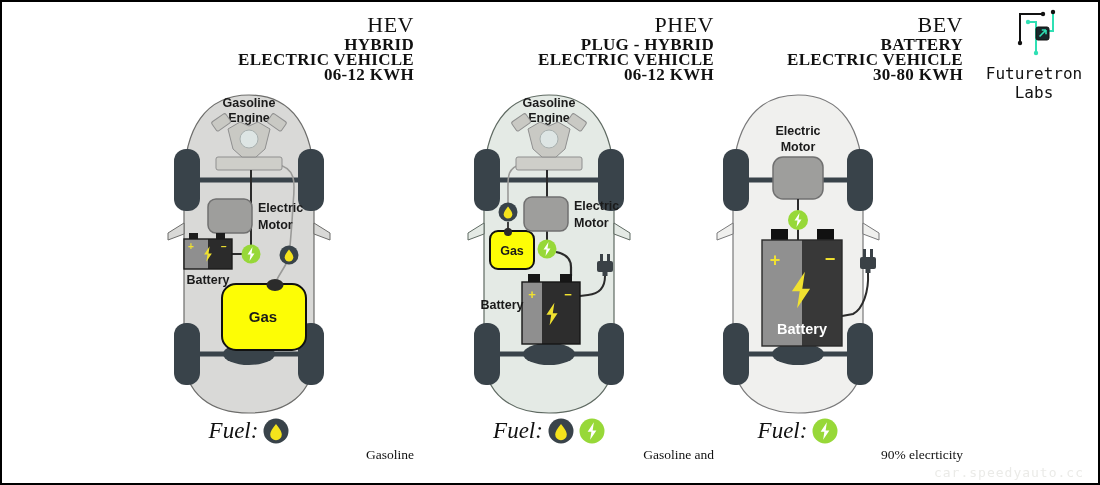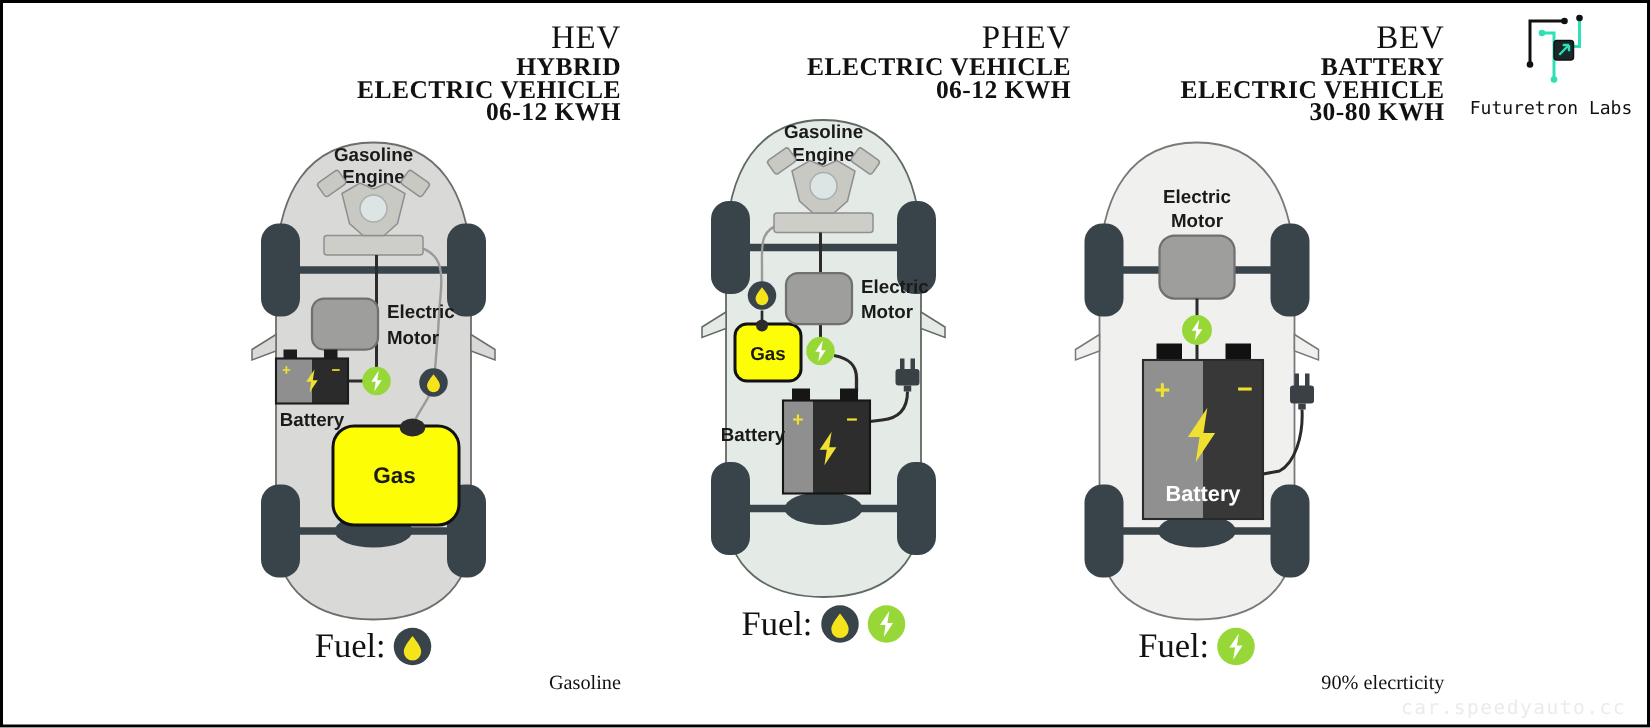--- a/index.html
+++ b/index.html
@@ -14,25 +14,25 @@
     color: #111;
   }
   .col { position: absolute; top: 0; width: 330px; text-align: right; }
   .col-hev { left: 82px; }
   .col-phev { left: 382px; }
   .col-bev { left: 631px; }
   .title { margin-top: 10px; font-size: 22px; letter-spacing: .5px; line-height: 25px; }
   .sub { font-size: 17px; font-weight: bold; letter-spacing: .3px; line-height: 15px; }
   .car { display: block; margin: 1px auto 0 auto; }
   .car text { font-family: "Liberation Sans", sans-serif; font-weight: 600; fill: #1a1a1a; }
-  .fuel-row { display: flex; justify-content: center; align-items: center; gap: 5px; height: 30px; margin-top: 1px; }
+  .fuel-row { display: flex; justify-content: center; align-items: center; gap: 5px; height: 30px; margin-top: 1px; font-style: italic; }
   .fuel-label { font-size: 23px; }
   .caption { font-size: 13.5px; line-height: 16px; margin-top: 1px; }
   .logo { position: absolute; top: 6px; right: 8px; width: 112px; text-align: center; }
-  .logo-text { font-family: "DejaVu Sans Mono", monospace; font-size: 12px; letter-spacing: 0; color: #111; }
+  .logo-text { font-family: "DejaVu Sans Mono", monospace; font-size: 16px; letter-spacing: 0; color: #111; }
   .watermark {
     position: absolute; right: 14px; bottom: 3px;
     font-family: "DejaVu Sans Mono", monospace; font-size: 13px;
     color: #ebebe8; letter-spacing: 1px;
   }
 </style>
 </head>
 <body>
 
 <div class="frame">
@@ -109,20 +109,21 @@
       <svg width="26" height="26" viewBox="0 0 26 26">
         <circle cx="13" cy="13" r="12.5" fill="#39434a"></circle>
         <path d="M0,-7.5 C3.8,-2.7 5.8,0.3 5.8,3 A5.8,5.8 0 1 1 -5.8,3 C-5.8,0.3 -3.8,-2.7 0,-7.5 Z" transform="translate(13,13.5)" fill="#f5e31c"></path>
       </svg>
     </div>
     <div class="caption">Gasoline</div>
   </div>
 
   <div class="col col-phev">
     <div class="title">PHEV</div>
+    <div class="sub">PLUG - HYBRID</div>
     <div class="sub">ELECTRIC VEHICLE</div>
     <div class="sub">06-12 KWH</div>
 
     <svg class="car" width="170" height="332" viewBox="0 0 170 332">
       <path d="M20 100 C20 45 42 12 85 12 C128 12 150 45 150 100 L150 272 C150 312 122 330 85 330 C48 330 20 312 20 272 Z" fill="#e4eae5" stroke="#5f6a62" stroke-width="1.2"></path>
       <polygon points="20,140 4,150 4,157 20,151" fill="#e4eae5" stroke="#5f6a62" stroke-width="1"></polygon>
       <polygon points="150,140 166,150 166,157 150,151" fill="#e4eae5" stroke="#5f6a62" stroke-width="1"></polygon>
       <line x1="23" y1="97" x2="147" y2="97" stroke="#39434a" stroke-width="5"></line>
       <line x1="23" y1="271" x2="147" y2="271" stroke="#39434a" stroke-width="5"></line>
       <ellipse cx="85" cy="271" rx="26" ry="11" fill="#39434a"></ellipse>
@@ -191,20 +192,21 @@
       <span class="fuel-label">Fuel:</span>
       <svg width="26" height="26" viewBox="0 0 26 26">
         <circle cx="13" cy="13" r="12.5" fill="#39434a"></circle>
         <path d="M0,-7.5 C3.8,-2.7 5.8,0.3 5.8,3 A5.8,5.8 0 1 1 -5.8,3 C-5.8,0.3 -3.8,-2.7 0,-7.5 Z" transform="translate(13,13.5)" fill="#f5e31c"></path>
       </svg>
       <svg width="26" height="26" viewBox="0 0 26 26">
         <circle cx="13" cy="13" r="12.5" fill="#97d838"></circle>
         <polygon points="1.5,-7 -3.5,0.5 -0.5,0.5 -1.5,7 3.5,-0.5 0.5,-0.5" transform="translate(13,13) scale(1.25)" fill="#ffffff"></polygon>
       </svg>
     </div>
+    <div class="caption">Gasoline and</div>
   </div>
 
   <div class="col col-bev">
     <div class="title">BEV</div>
     <div class="sub">BATTERY</div>
     <div class="sub">ELECTRIC VEHICLE</div>
     <div class="sub">30-80 KWH</div>
 
     <svg class="car" width="170" height="332" viewBox="0 0 170 332">
       <path d="M20 100 C20 45 42 12 85 12 C128 12 150 45 150 100 L150 272 C150 312 122 330 85 330 C48 330 20 312 20 272 Z" fill="#f0f0ee" stroke="#79797a" stroke-width="1.2"></path>

